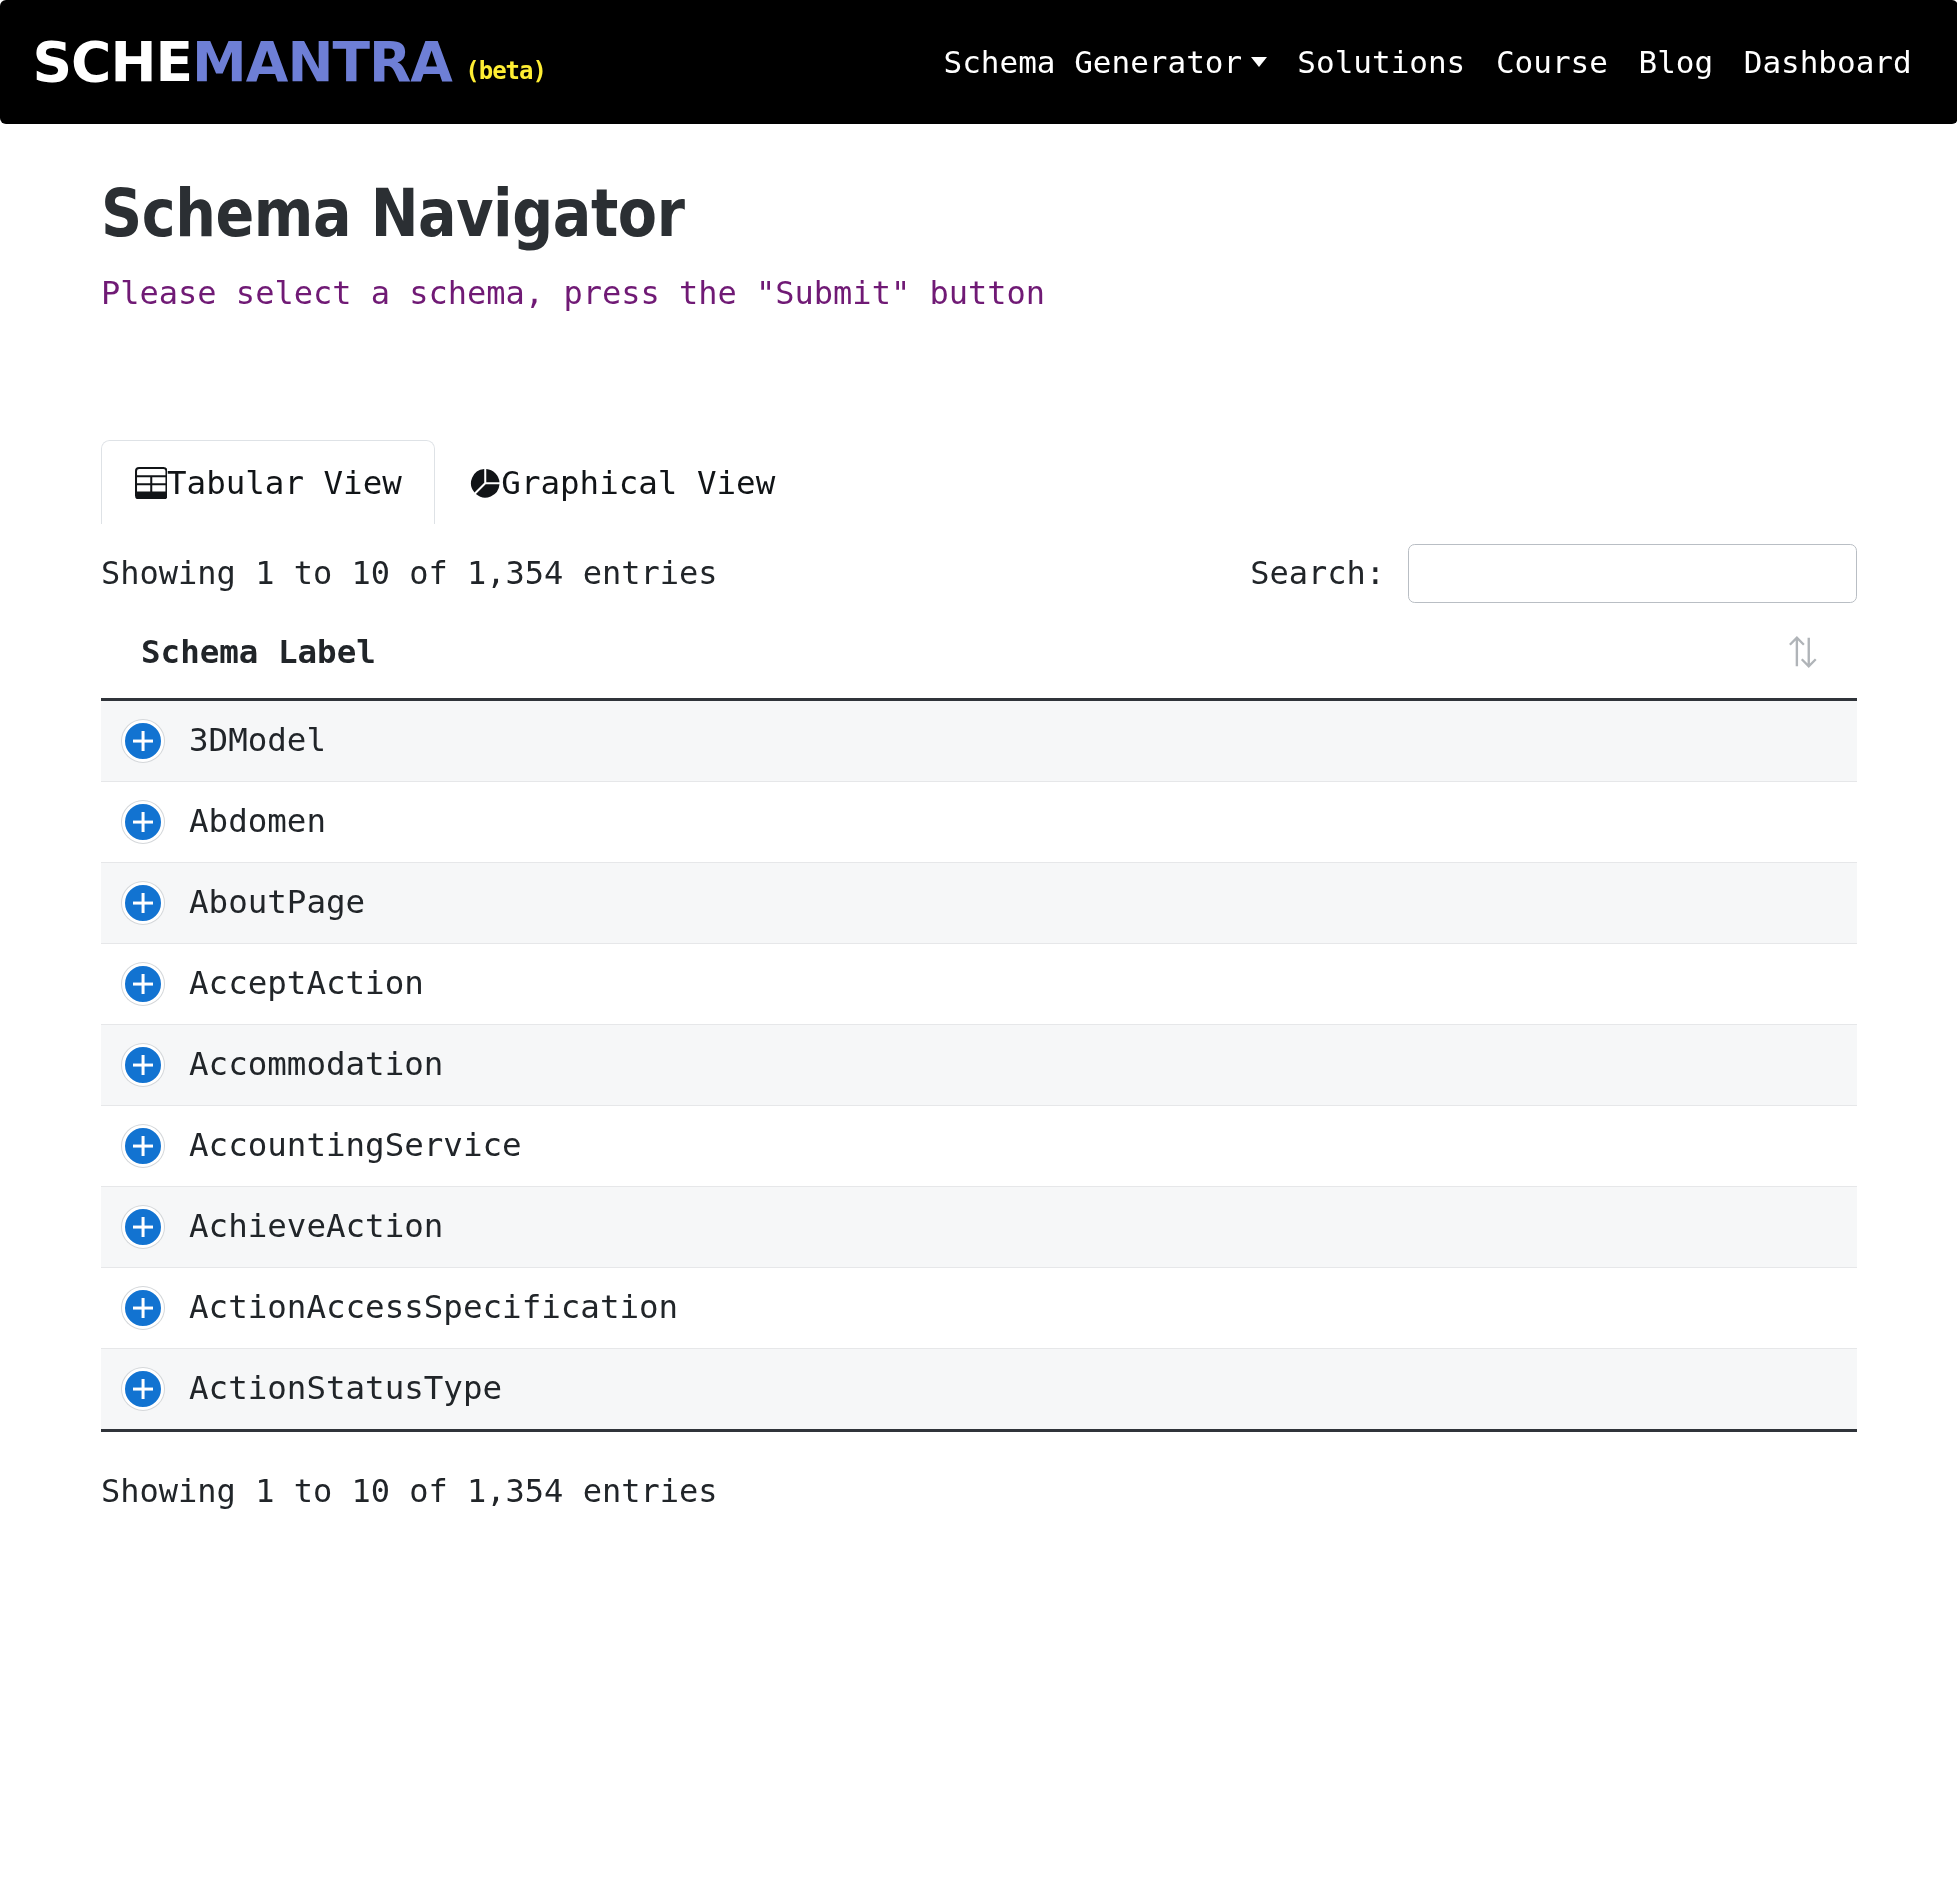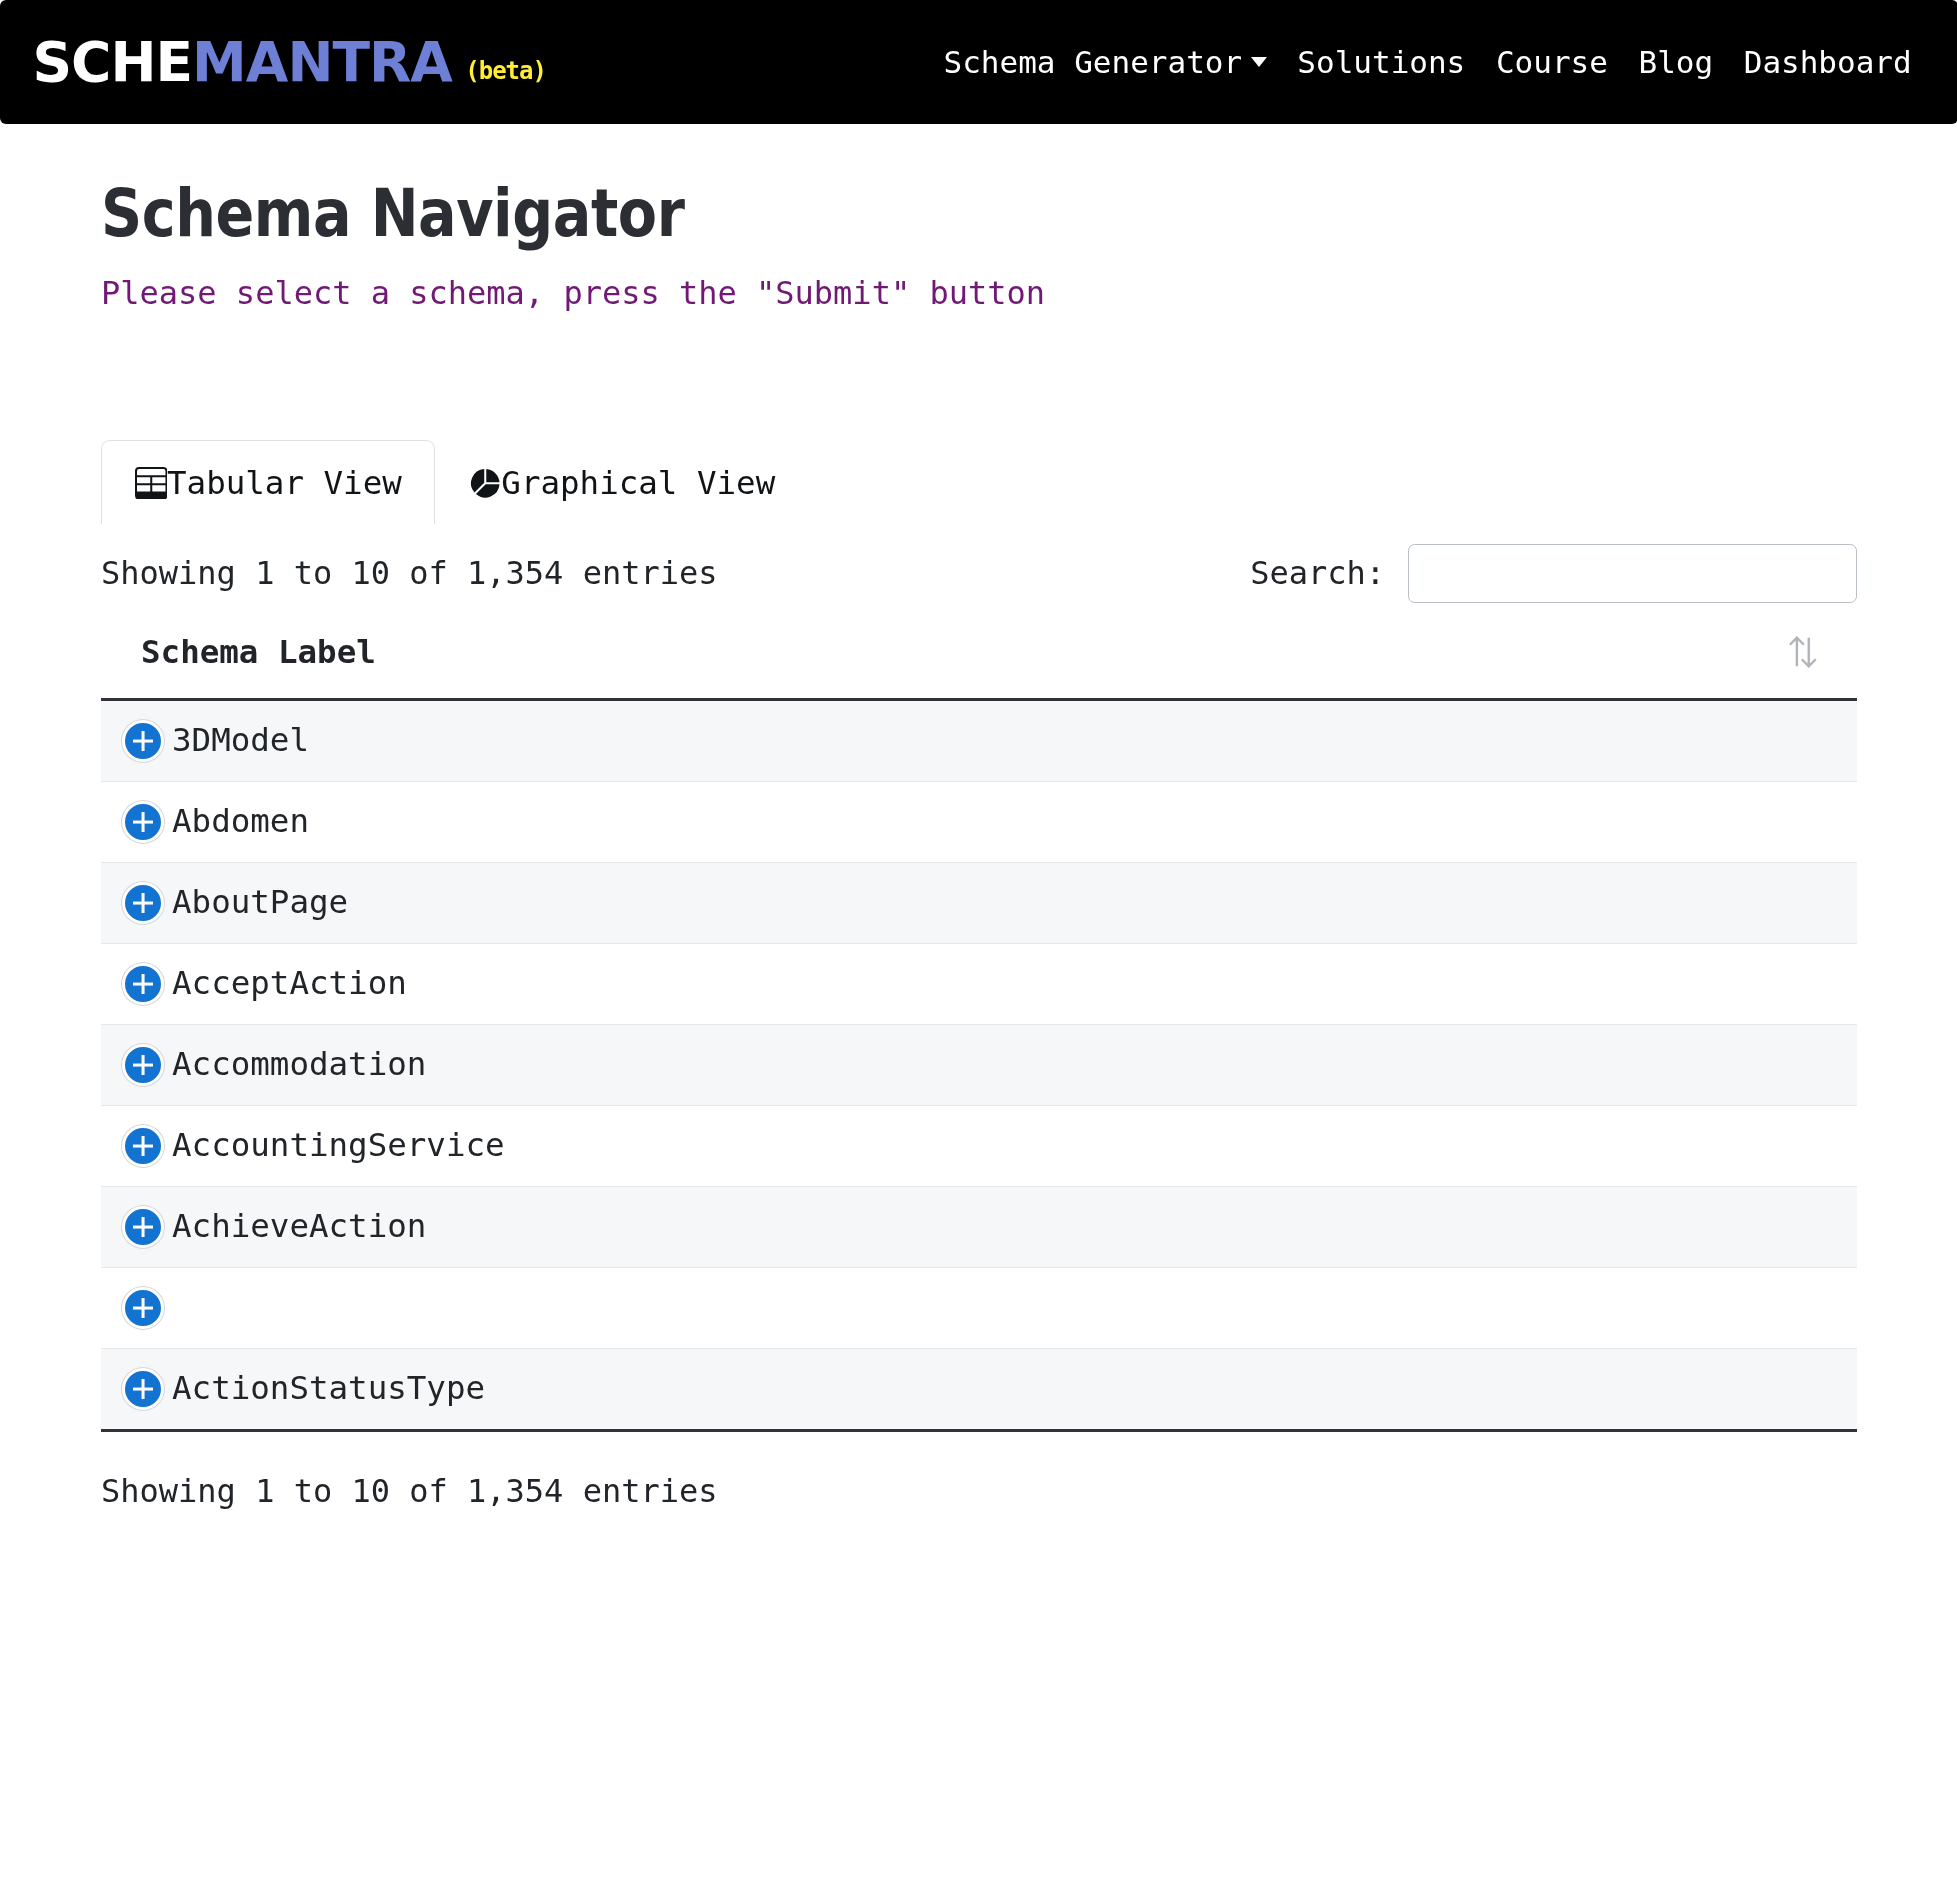--- a/index.html
+++ b/index.html
@@ -197,21 +197,21 @@
   table.schema-table tbody tr:last-child { border-bottom: 3.8px solid #30343a; }
   table.schema-table tbody td {
     padding: 19px 0 19px 21px;
     font-family: "DejaVu Sans Mono", monospace;
     font-size: 32.5px;
     color: #212529;
   }
   .cell {
     display: flex;
     align-items: center;
-    gap: 8px;
+    gap: 25px;
   }
   .plus-btn {
     flex: 0 0 auto;
     width: 42px; height: 42px;
     border-radius: 50%;
     background: #1273d1;
     border: 3.8px solid #ffffff;
     box-shadow: 0 0 0 1px #d4d7da;
     position: relative;
     cursor: pointer;
@@ -376,20 +376,21 @@
             <div class="cell">
         <button class="plus-btn"></button>
         <span class="row-label">AchieveAction</span>
       </div>
           </td>
         </tr>
       <tr>
           <td>
             <div class="cell">
         <button class="plus-btn"></button>
+        <span class="row-label">ActionAccessSpecification</span>
       </div>
           </td>
         </tr>
       <tr>
           <td>
             <div class="cell">
         <button class="plus-btn"></button>
         <span class="row-label">ActionStatusType</span>
       </div>
           </td>

